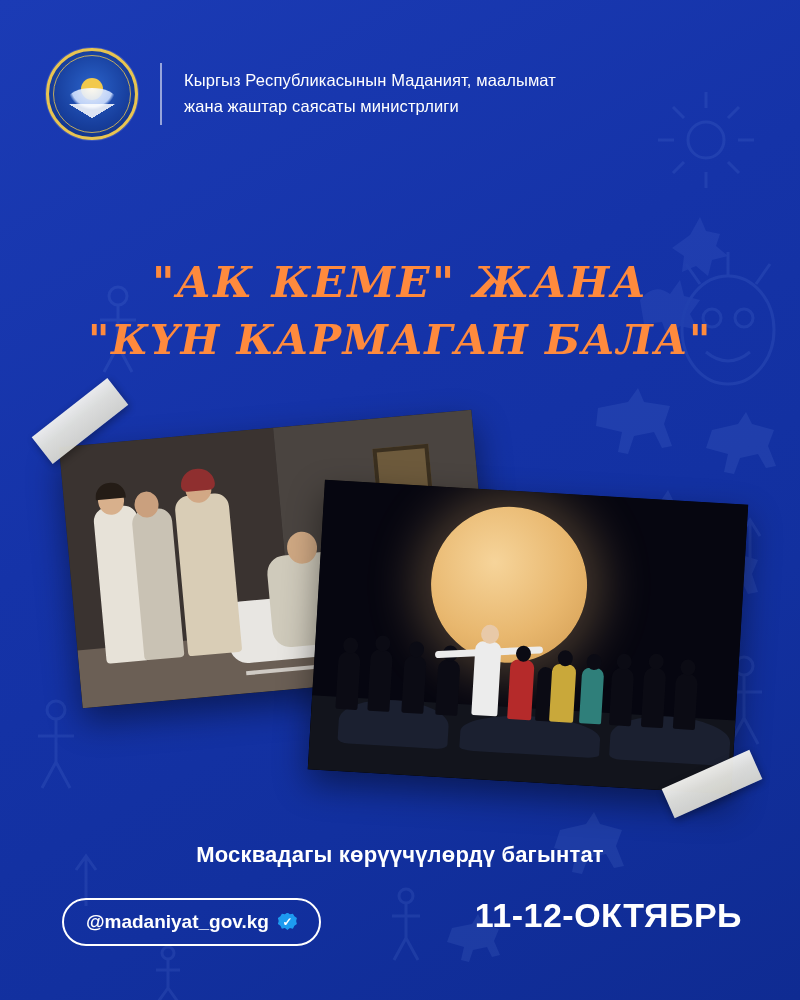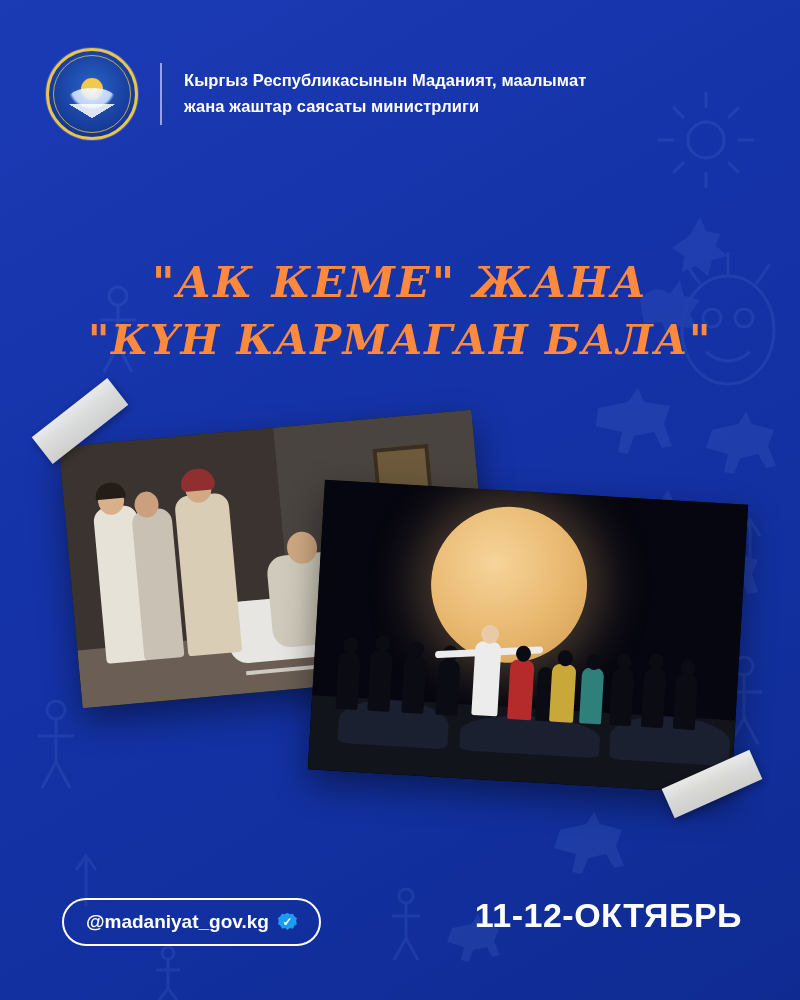--- a/index.html
+++ b/index.html
@@ -73,21 +73,21 @@
     opacity: .85;
   }
   .header-divider {
     width: 2px; height: 62px;
     background: rgba(255,255,255,0.55);
     flex: none;
   }
   .ministry {
     color: #ffffff;
     font-size: 16.5px;
-    font-weight: bold;
+    font-weight: normal;
     line-height: 1.55;
     letter-spacing: .1px;
     white-space: pre-line;
   }
 
   
   .headline {
     position: absolute;
     top: 196px; left: 0; right: 0;
     text-align: center;
@@ -353,20 +353,21 @@
     <div class="p2-person" style="left:298px;width:22px;height:58px;"></div>
     <div class="p2-head" style="left:302px;bottom:118px;width:15px;height:16px;"></div>
     <div class="p2-person" style="left:330px;width:22px;height:60px;"></div>
     <div class="p2-head" style="left:334px;bottom:120px;width:15px;height:16px;"></div>
     <div class="p2-person" style="left:362px;width:22px;height:56px;"></div>
     <div class="p2-head" style="left:366px;bottom:116px;width:15px;height:16px;"></div>
   </div>
 
   <div class="tape tape-2"></div>
 
+  <div class="tagline">Москвадагы көрүүчүлөрдү багынтат</div>
 
   <div class="handle-pill">
     <span>@madaniyat_gov.kg</span>
     <span class="verified">✓</span>
   </div>
 
   <div class="dates">11-12-ОКТЯБРЬ</div>
 
 </div>
 

